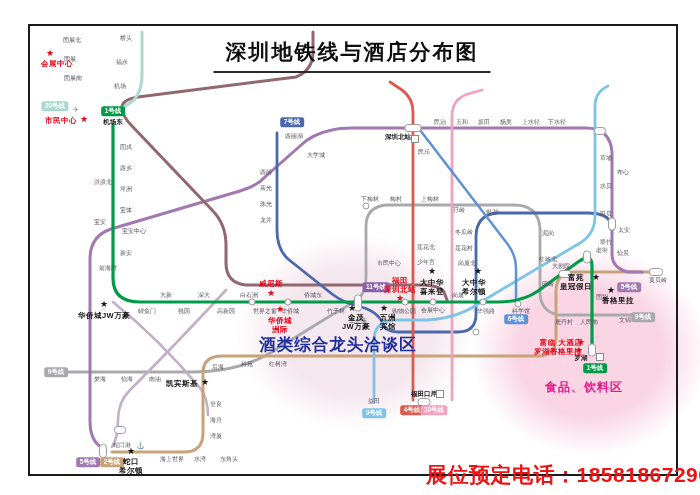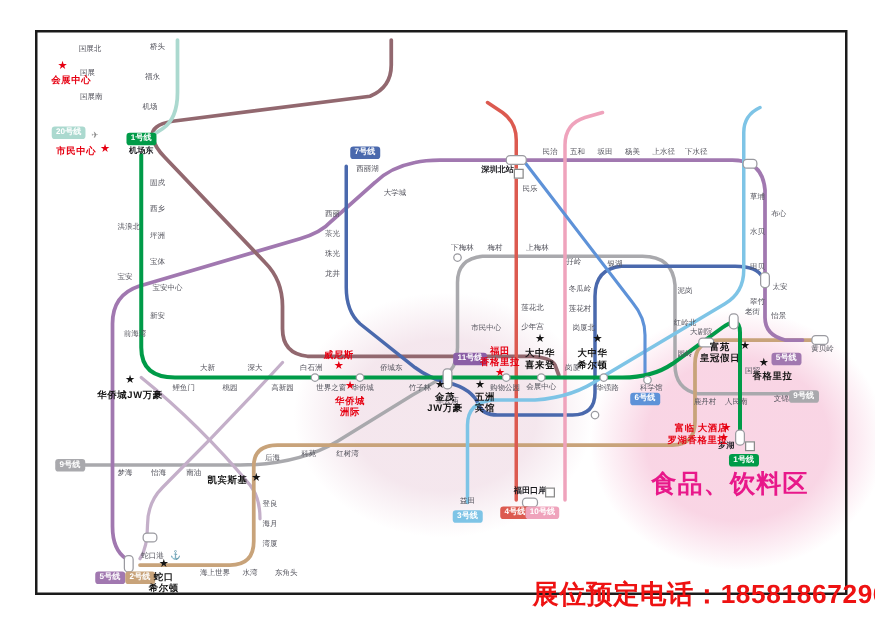--- a/index.html
+++ b/index.html
@@ -198,38 +198,40 @@
       <div class="hotel red" style="left: 280px; top: 316px;">华侨城
 洲际</div>
       <div class="star black" style="left: 352px; top: 308px;">★</div>
       <div class="hotel black" style="left: 356px; top: 313px;">金茂
 JW万豪</div>
       <div class="star black" style="left: 384px; top: 308px;">★</div>
       <div class="hotel black" style="left: 388px; top: 313px;">五洲
 宾馆</div>
       <div class="star red" style="left: 400px; top: 298px;">★</div>
       <div class="hotel red" style="left: 400px; top: 276px;">福田
-香格里拉</div>
+深圳北站</div>
       <div class="star black" style="left: 432px; top: 271px;">★</div>
       <div class="hotel black" style="left: 432px; top: 278px;">大中华
 喜来登</div>
       <div class="star black" style="left: 478px; top: 271px;">★</div>
       <div class="hotel black" style="left: 474px; top: 278px;">大中华
 希尔顿</div>
       <div class="star black" style="left: 596px; top: 277px;">★</div>
       <div class="hotel black" style="left: 576px; top: 273px;">富苑
 皇冠假日</div>
       <div class="star black" style="left: 611px; top: 290px;">★</div>
       <div class="hotel black" style="left: 618px; top: 296px;">香格里拉</div>
       <div class="star red" style="left: 581px; top: 342px;">★</div>
       <div class="hotel red" style="left: 561px; top: 338px;">富临 大酒店</div>
       <div class="star red" style="left: 579px; top: 350px;">★</div>
       <div class="hotel red" style="left: 558px; top: 347px;">罗湖香格里拉</div>
       <div class="icon-rail" style="left: 415px; top: 139px;"></div>
       <div class="icon-rail" style="left: 440px; top: 394px;"></div>
       <div class="icon-rail" style="left: 600px; top: 357px;"></div>
       <div class="icon" style="left: 76px; top: 109px;">✈</div>
       <div class="icon" style="left: 141px; top: 445px;">⚓</div>
-      <div class="zone-label" style="left: 584px; top: 387px; font-size: 20px; color: rgb(232, 24, 138);">食品、饮料区</div>
+      <div class="zone-label" style="left: 338px; top: 345px; font-size: 16.5px; color: rgb(30, 47, 157);">酒类综合龙头洽谈区</div>
+      <div class="zone-label" style="left: 584px; top: 387px; font-size: 12px; color: rgb(232, 24, 138);">食品、饮料区</div>
     </div>
   <div class="map-border"></div>
+  <div class="page-title">深圳地铁线与酒店分布图</div>
   <div class="phone-banner">展位预定电话：18581867296</div>
 </div>
 
 </body></html>

